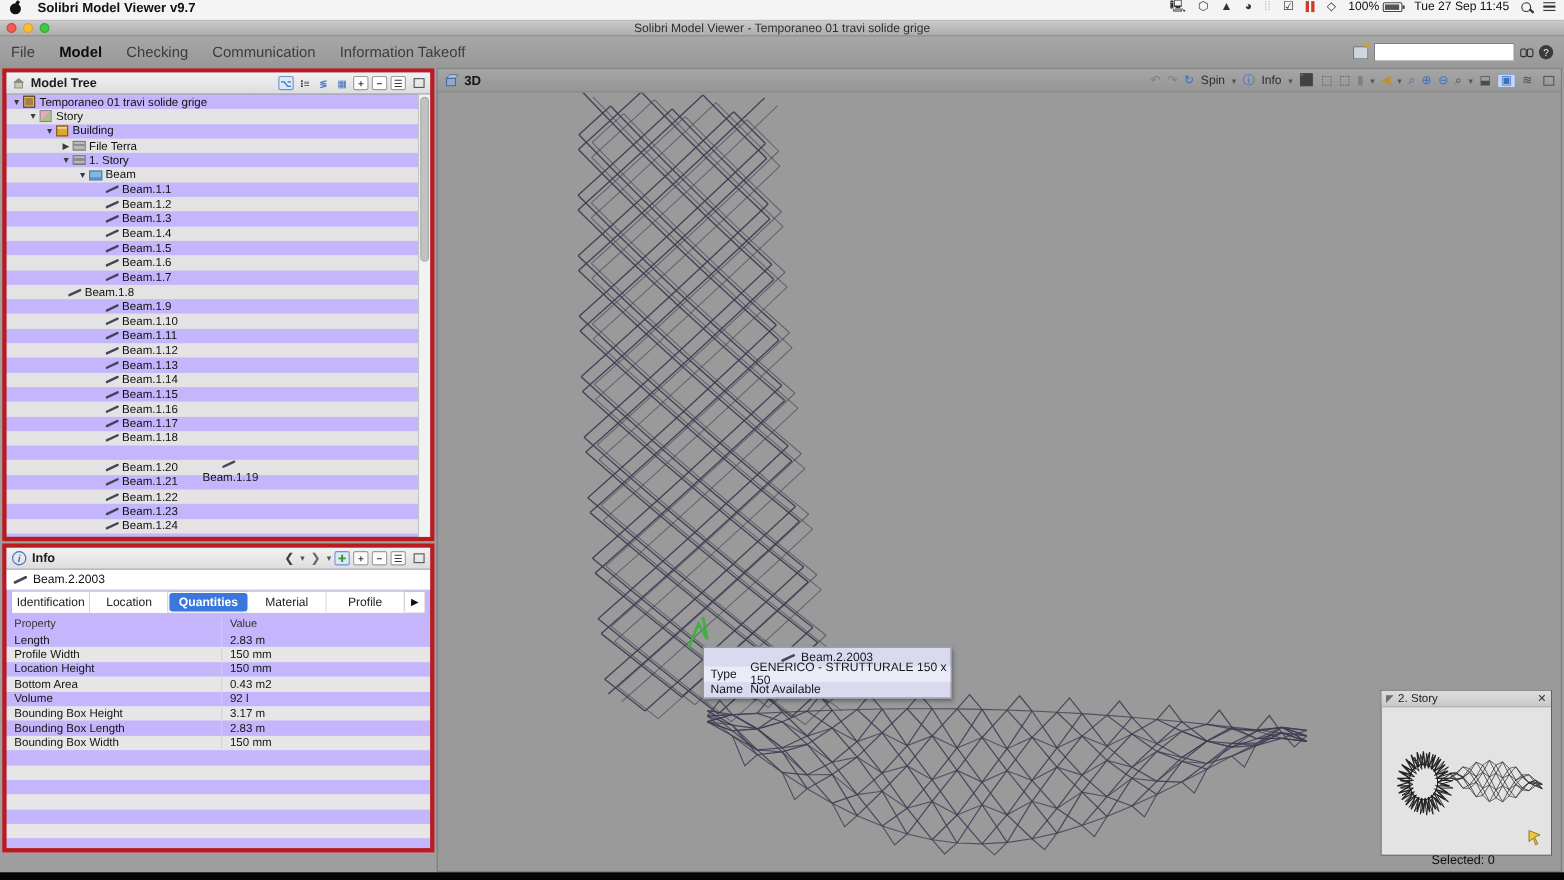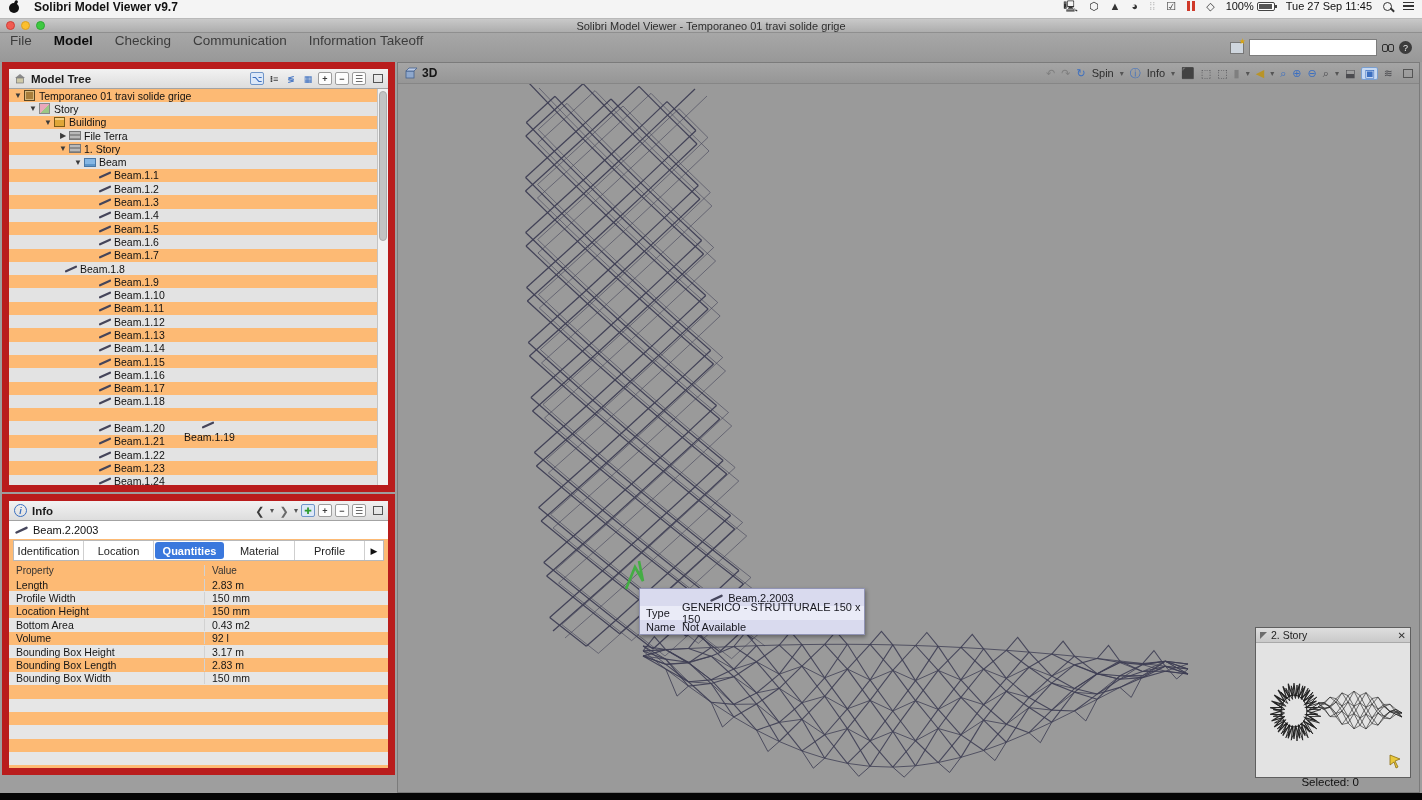--- a/index.html
+++ b/index.html
@@ -25,33 +25,33 @@
   .listicn i{display:block;width:11px;height:1.5px;background:#333}
 
   
   #titlebar{left:0;top:19px;width:1422px;height:14px;background:linear-gradient(#c9c9c9,#adadad);
     border-bottom:1px solid #8f8f8f;display:flex;align-items:center;z-index:49}
   .tl{width:9px;height:9px;border-radius:50%;margin-left:6px}
   #titlebar .wtitle{position:absolute;left:0;right:0;text-align:center;font-size:11px;color:#2e2e2e}
 
   
   #appmenu{left:0;top:33px;width:1422px;height:29px;background:linear-gradient(#a7a7a7,#989898);
-    display:flex;padding:0 10px;gap:22px;font-size:13.5px;color:#3c3c3c;z-index:48}
+    display:flex;align-items:center;padding:0 10px;gap:22px;font-size:13.5px;color:#3c3c3c;z-index:48}
   #appmenu .mitem.active{color:#0c0c0c;font-weight:bold}
   #appmenu .right{margin-left:auto;display:flex;align-items:center;gap:5px}
   #searchbox{width:128px;height:17px;border:1px solid #7d7d7d;background:#fff;font-size:11px;padding:0 4px}
   .helpcircle{width:13px;height:13px;border-radius:50%;background:#3b3b3b;color:#eee;font-size:9px;
     display:inline-flex;align-items:center;justify-content:center}
   .binoc{display:inline-flex}
   .binoc i{width:6px;height:8px;border:1.5px solid #2e2e2e;border-radius:2px;display:block}
   .winstar{width:14px;height:12px;border:1px solid #777;background:#cfd6de;position:relative}
   .winstar:after{content:"★";position:absolute;right:-3px;top:-6px;font-size:8px;color:#d8a514}
 
   
-  .panel{position:absolute;background:#fdba74;border:7px solid #b91c1c}
+  .panel{position:absolute;background:#c4b5fd;border:4px solid #b91c1c}
   .phead{height:20px;background:linear-gradient(#f2f2f2,#dddddd);border-bottom:1px solid #a3a3a3;
     display:flex;align-items:center;padding:0 5px;font-size:11.5px;color:#1c1c1c;font-weight:bold;gap:5px}
   .phead .tools{margin-left:auto;display:flex;align-items:center;gap:3px}
   .tbtn{width:14px;height:13px;border:1px solid #9c9c9c;background:#fdfdfd;border-radius:2px;
     font-size:9px;line-height:10px;color:#3c3c3c;display:inline-flex;align-items:center;justify-content:center}
   .tbtn.plain{border-color:transparent;background:transparent}
   .tbtn.sel{border-color:#6f95c8;background:#dce8f8}
   .maxbox{width:10px;height:9px;border:1.5px solid #555;background:transparent;margin-left:4px}
   .caret{font-size:8px;color:#555}
 

